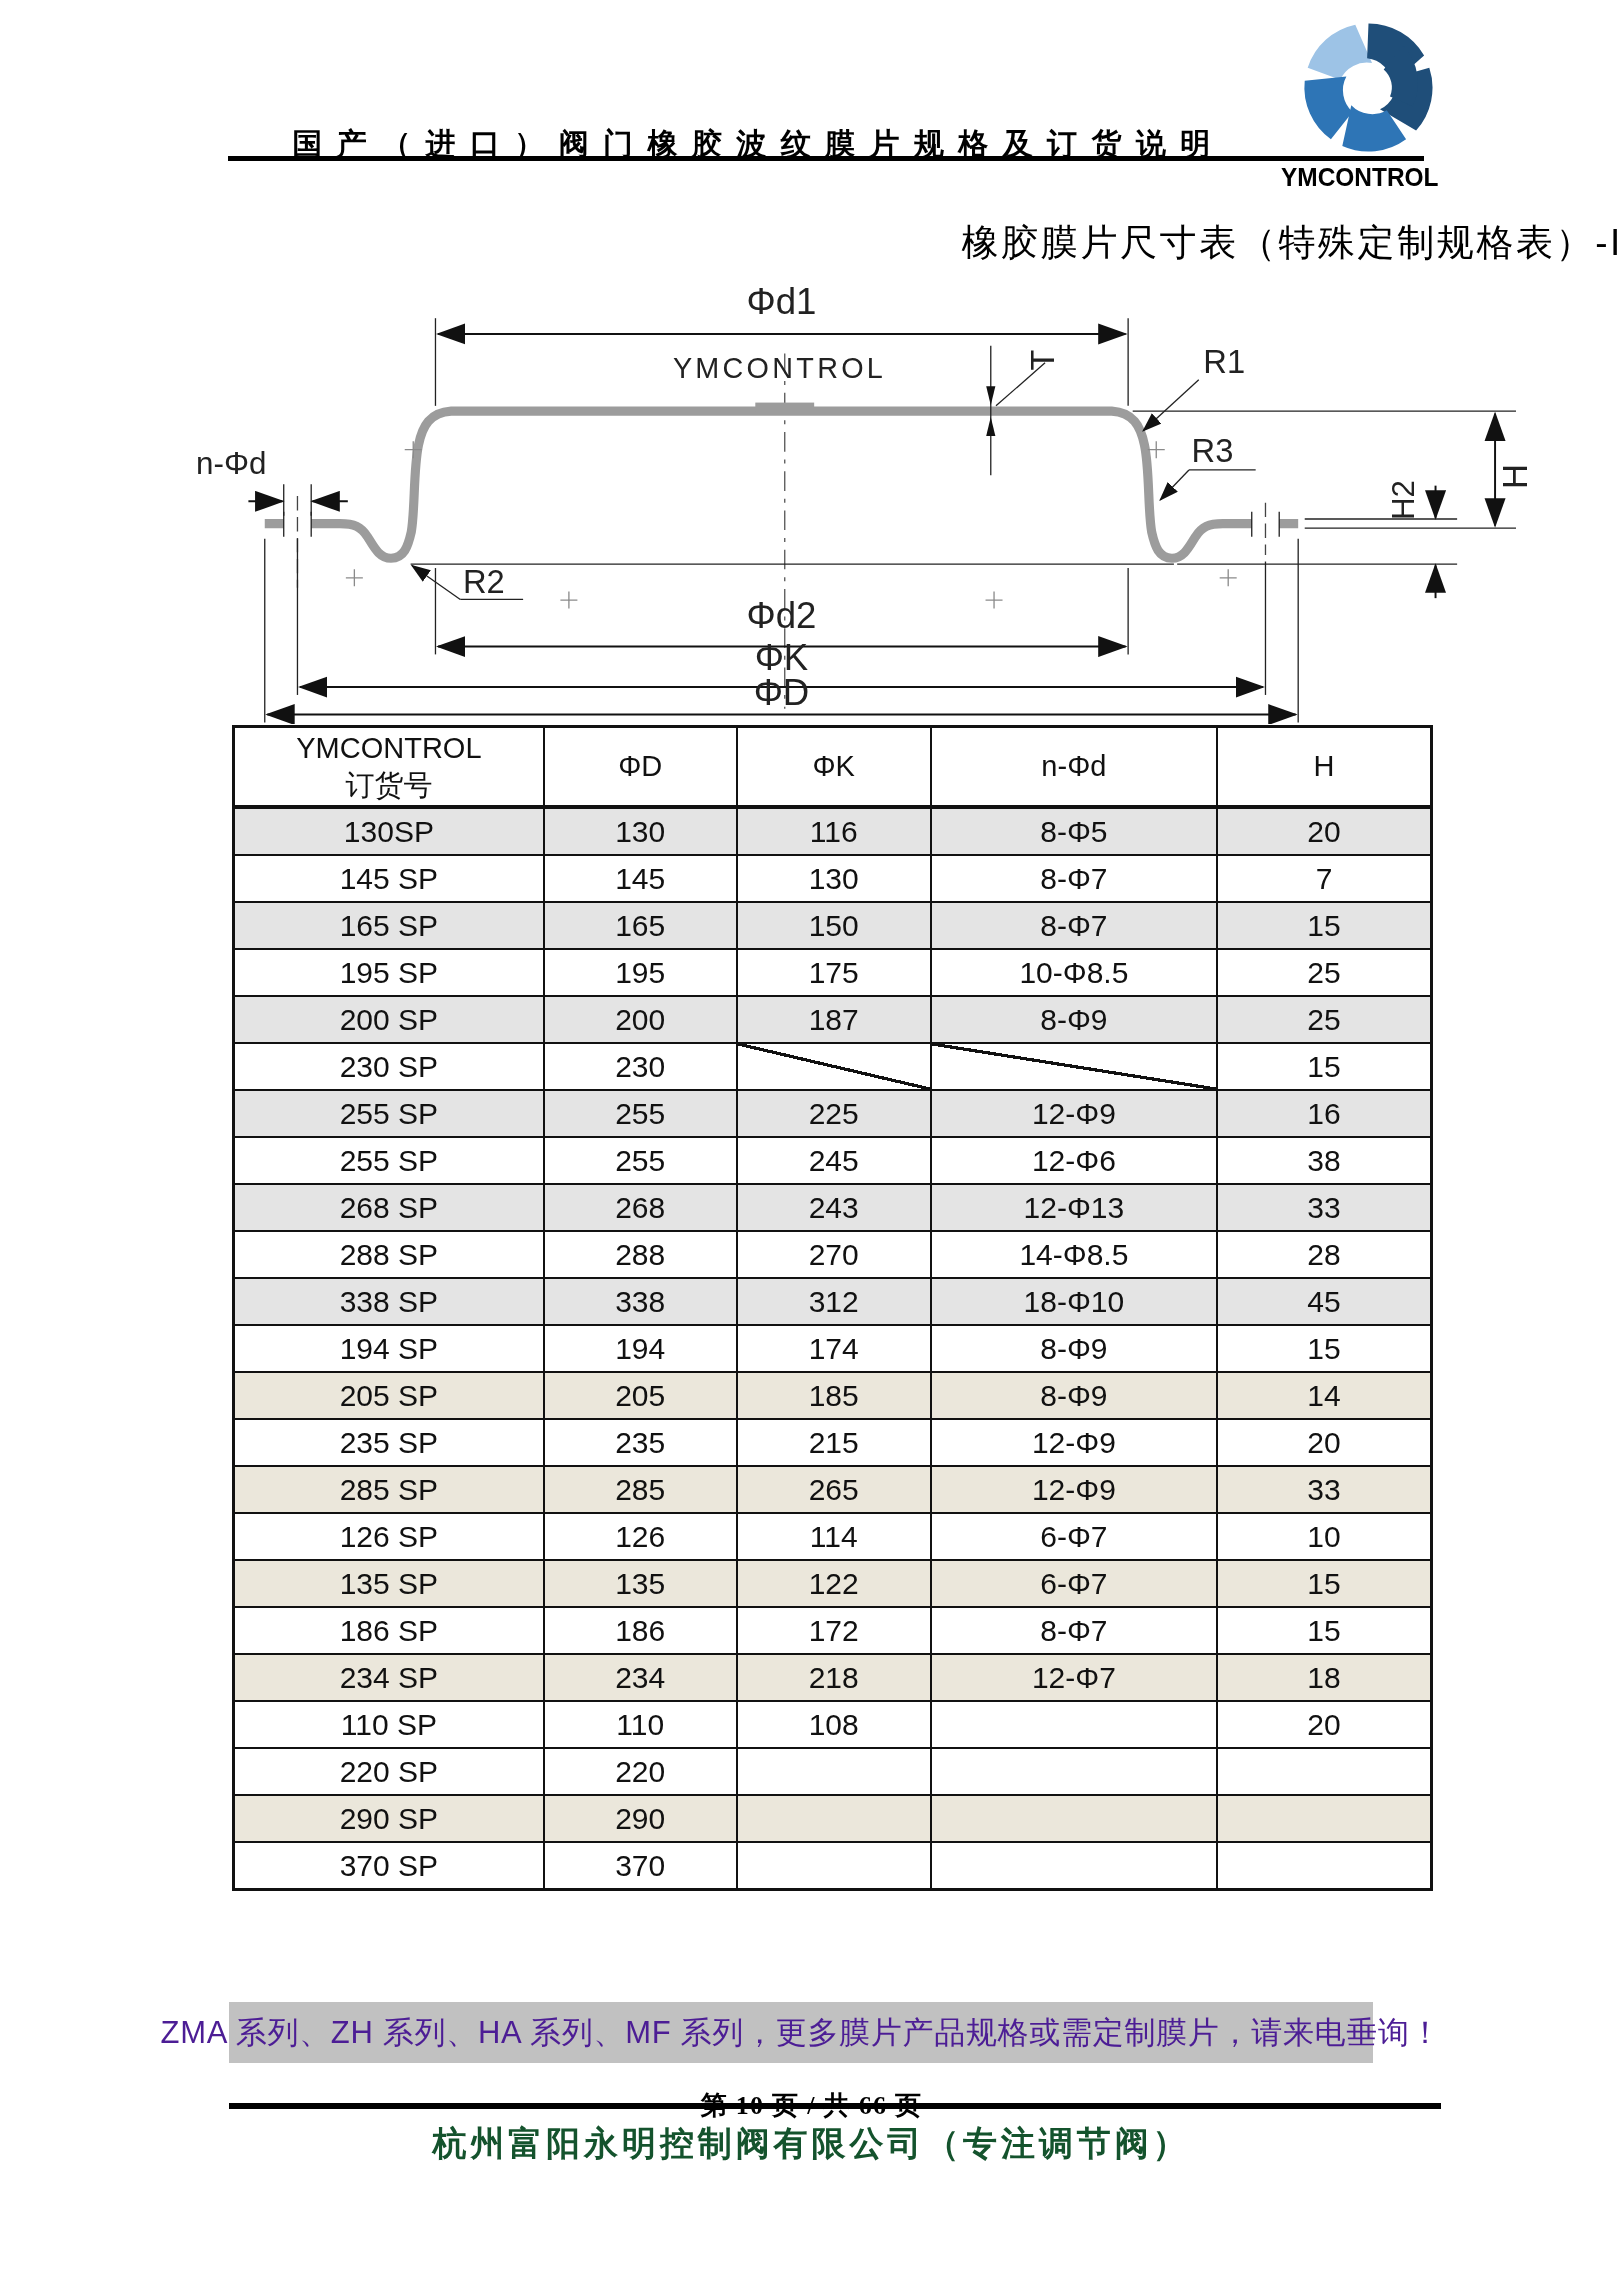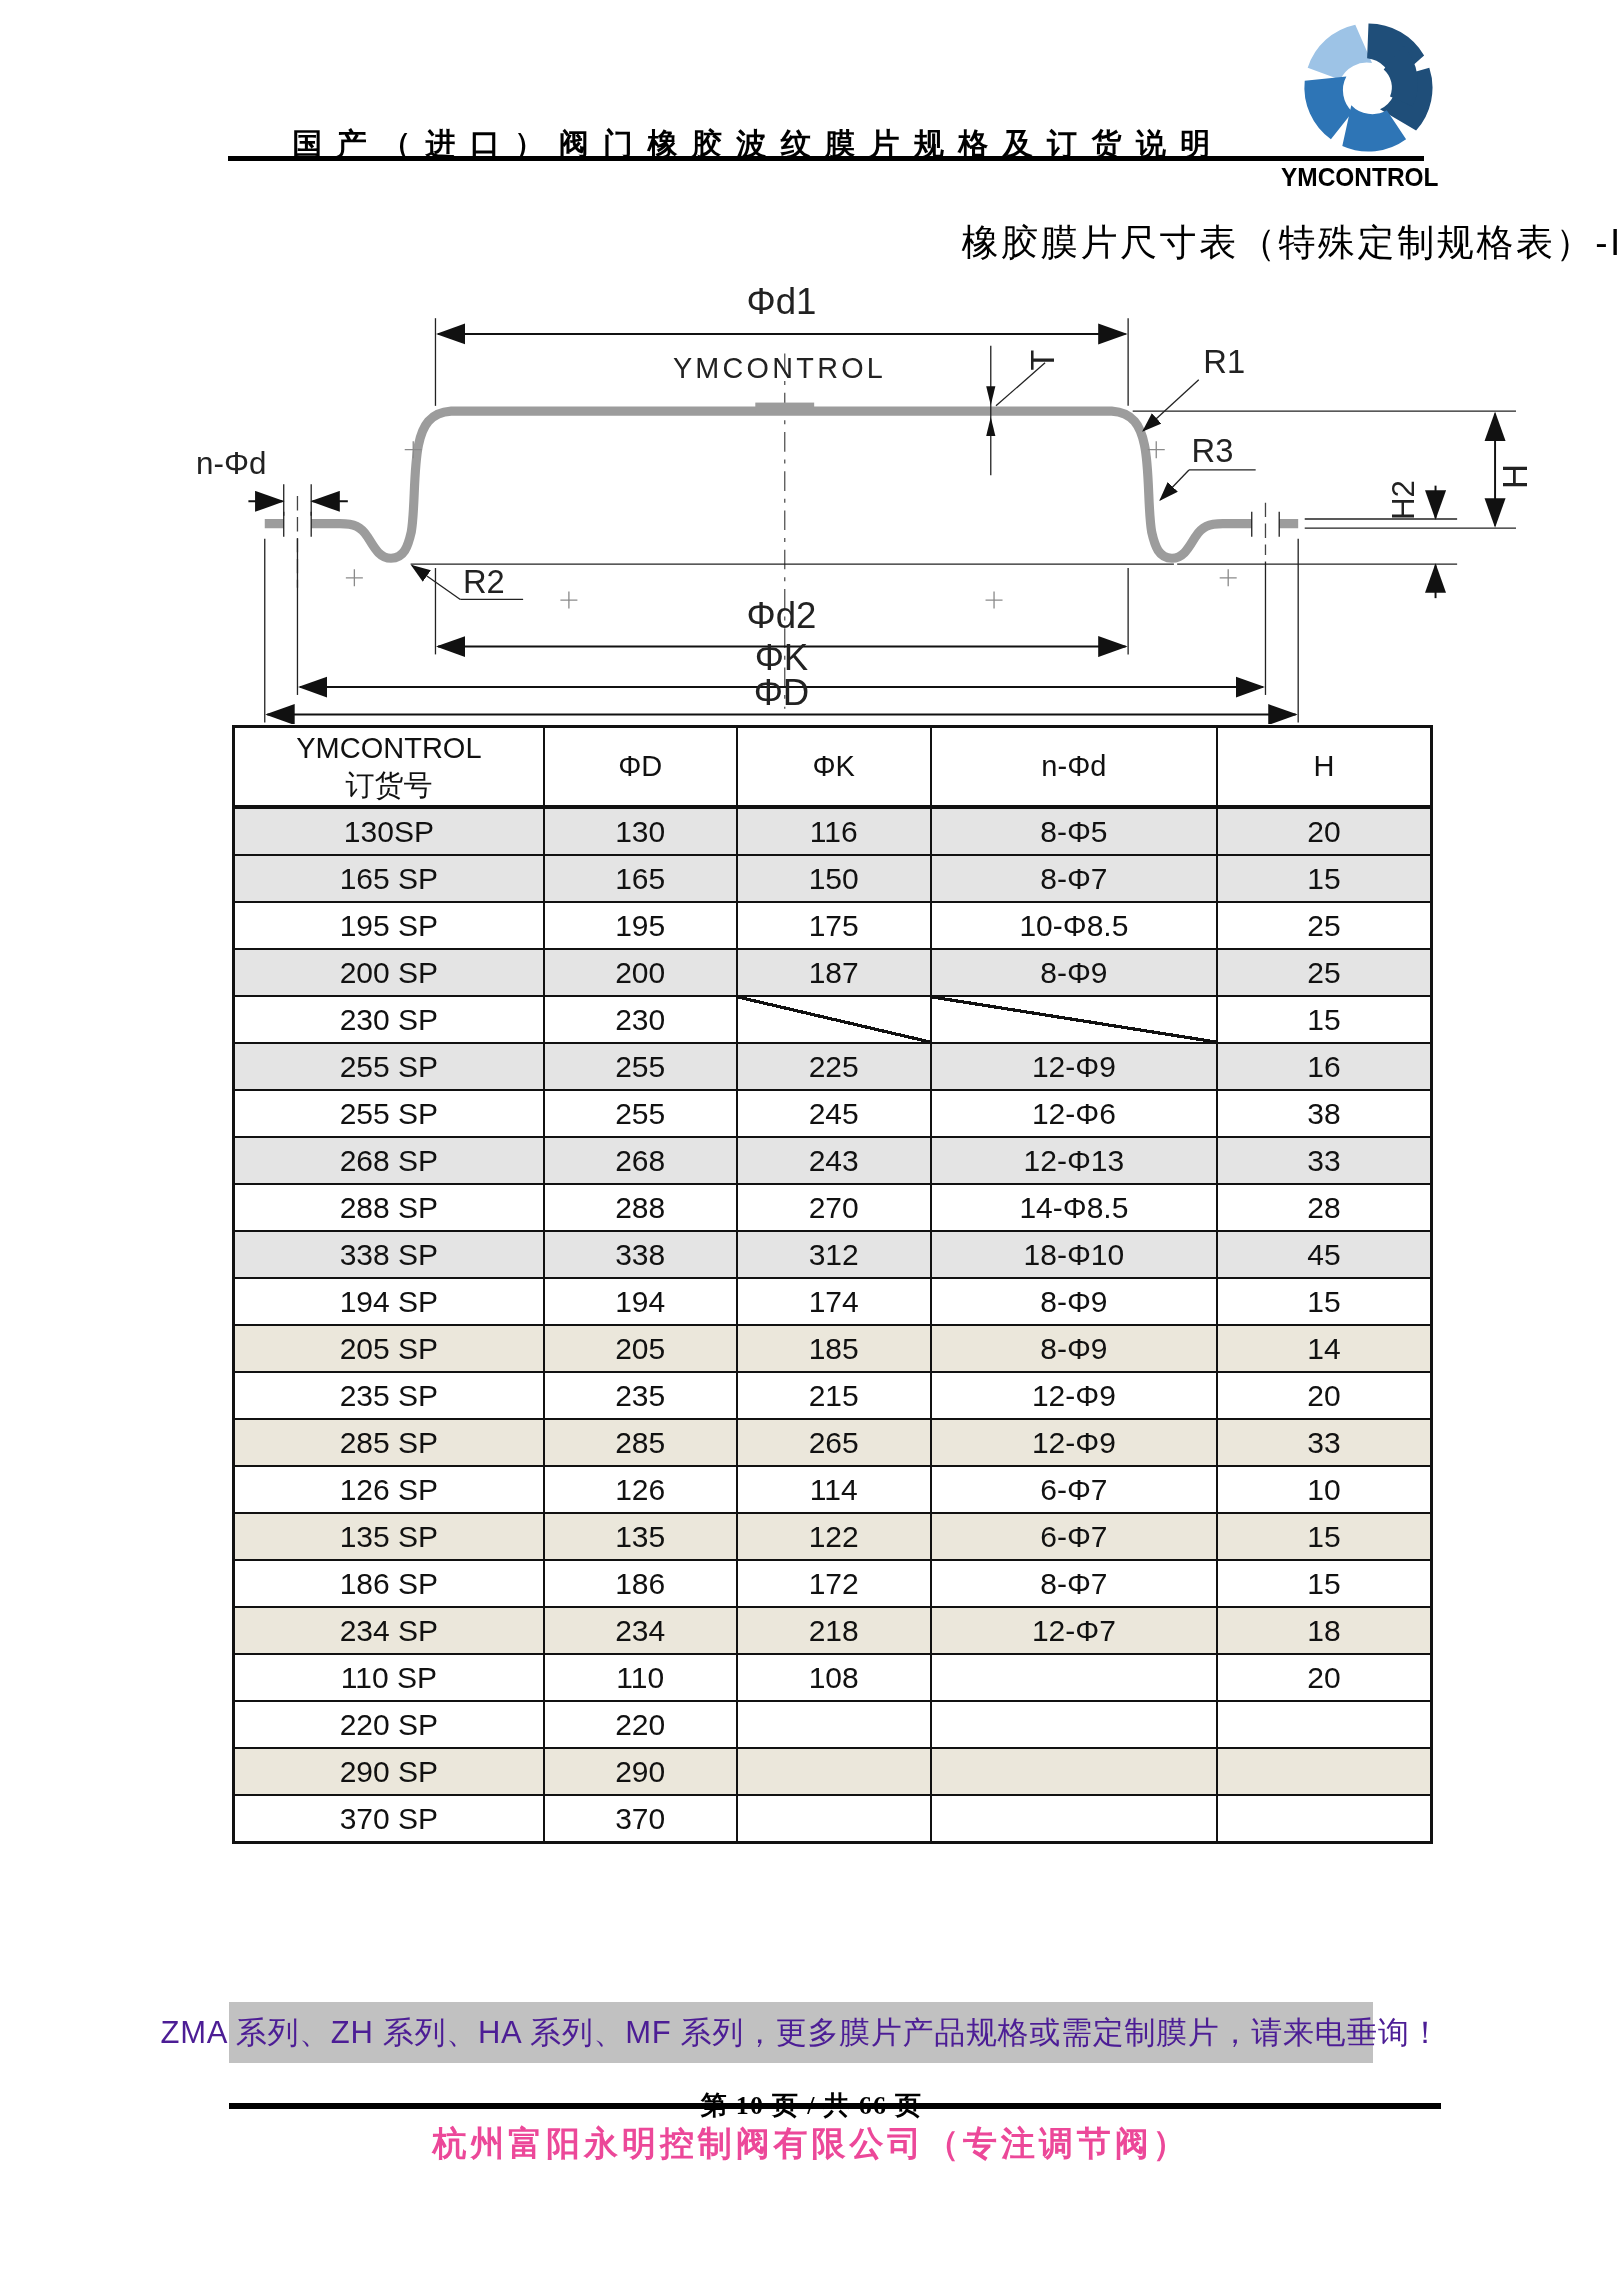--- a/index.html
+++ b/index.html
@@ -57,21 +57,21 @@
   }
   .page-num{
     position:absolute;left:0;top:2068px;width:1623px;text-align:center;
     font-family:"Liberation Serif",serif;font-weight:700;font-size:26px;color:#000;
     letter-spacing:1.3px;
     margin-top:20px;
   }
   .footer-rule{position:absolute;left:229px;top:2103px;width:1212px;height:5.9px;background:#000;}
   .company{
     position:absolute;left:0;top:2121px;width:1623px;text-align:center;
-    font-size:34px;font-weight:700;color:#ec4899;letter-spacing:3.9px;white-space:nowrap;
+    font-size:34px;font-weight:700;color:#14532d;letter-spacing:3.9px;white-space:nowrap;
   }
 </style>
 </head>
 <body>
 
 <div class="page" style="--row-gray: #e4e4e4; --row-beige: #ebe7db; --banner-bg: #c1c1c1; --profile: #9c9c9c; --logo-light: #9dc3e6; --logo-mid: #2e75b6; --logo-dark: #1f4e79;">
 
   <div class="doc-title">国产（进口）阀门橡胶波纹膜片规格及订货说明</div>
   <div class="header-rule"></div>
 
@@ -221,20 +221,27 @@
       </tr>
     </thead>
     <tbody id="spec-body">
         <tr class="shade-gray">
           <td>130SP</td>
           <td>130</td>
           <td>116</td>
           <td>8-Φ5</td>
           <td>20</td>
         </tr>
+        <tr>
+          <td>145 SP</td>
+          <td>145</td>
+          <td>130</td>
+          <td>8-Φ7</td>
+          <td>7</td>
+        </tr>
         <tr class="shade-gray">
           <td>165 SP</td>
           <td>165</td>
           <td>150</td>
           <td>8-Φ7</td>
           <td>15</td>
         </tr>
         <tr>
           <td>195 SP</td>
           <td>195</td>

